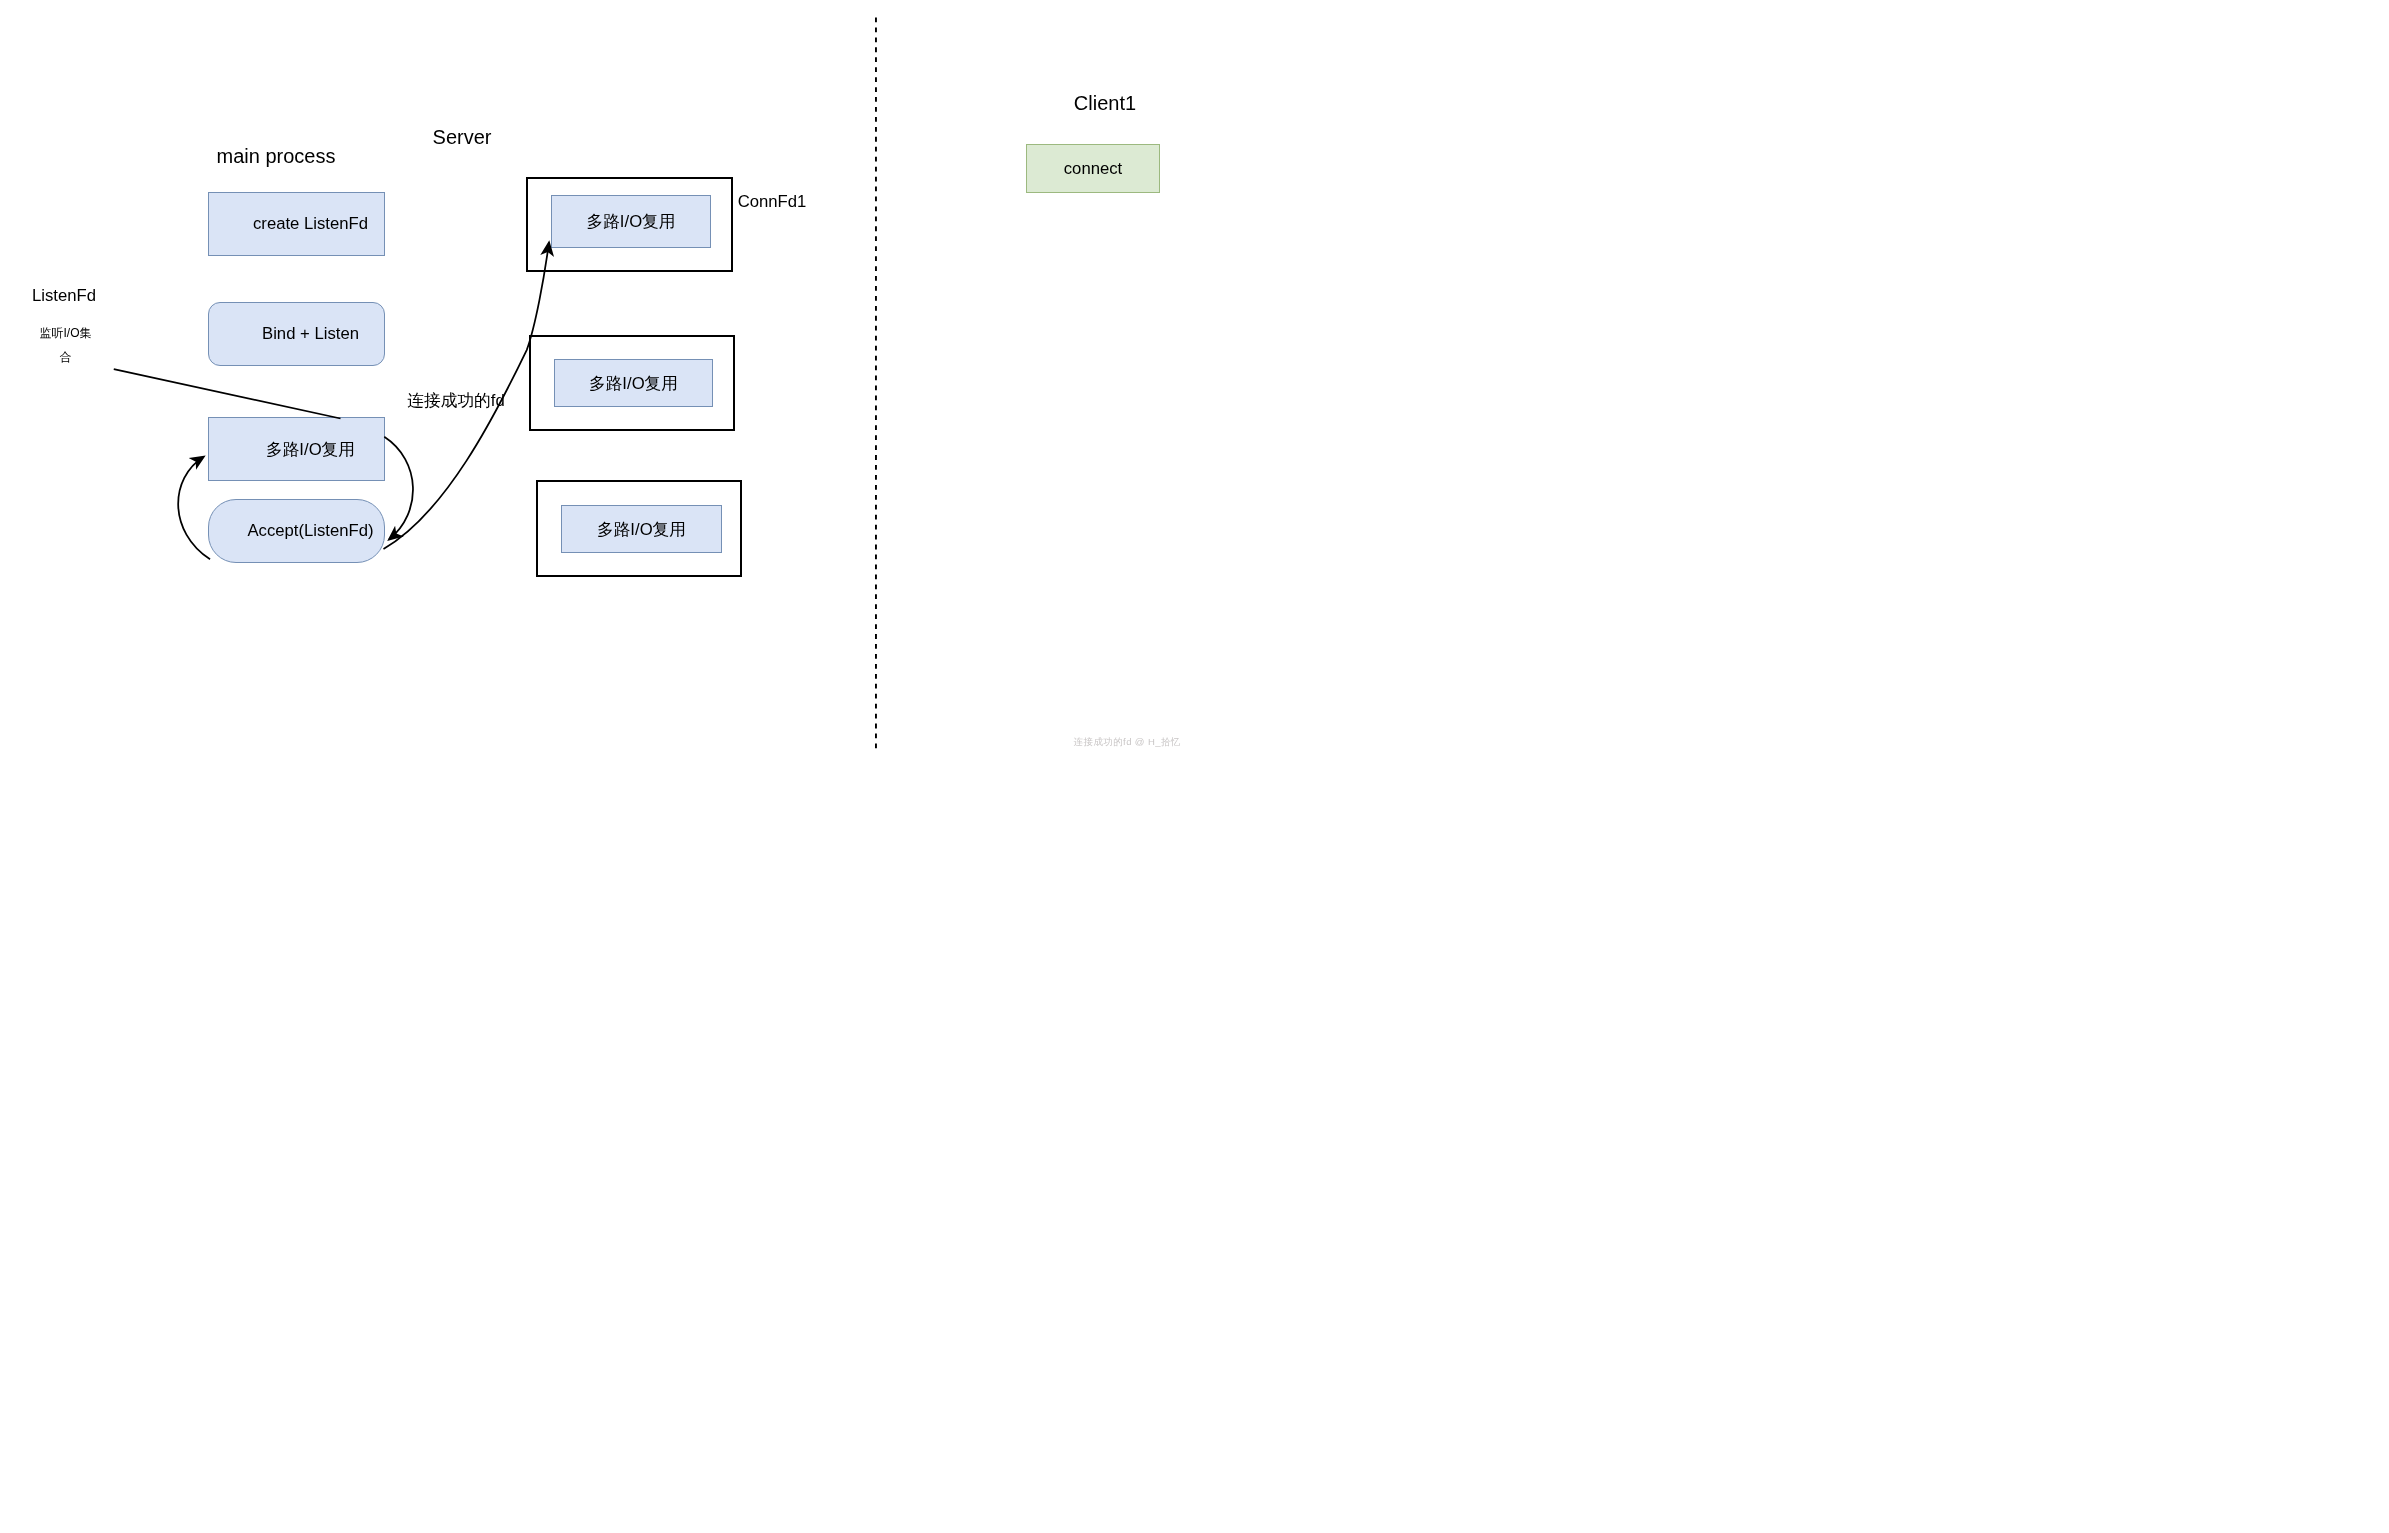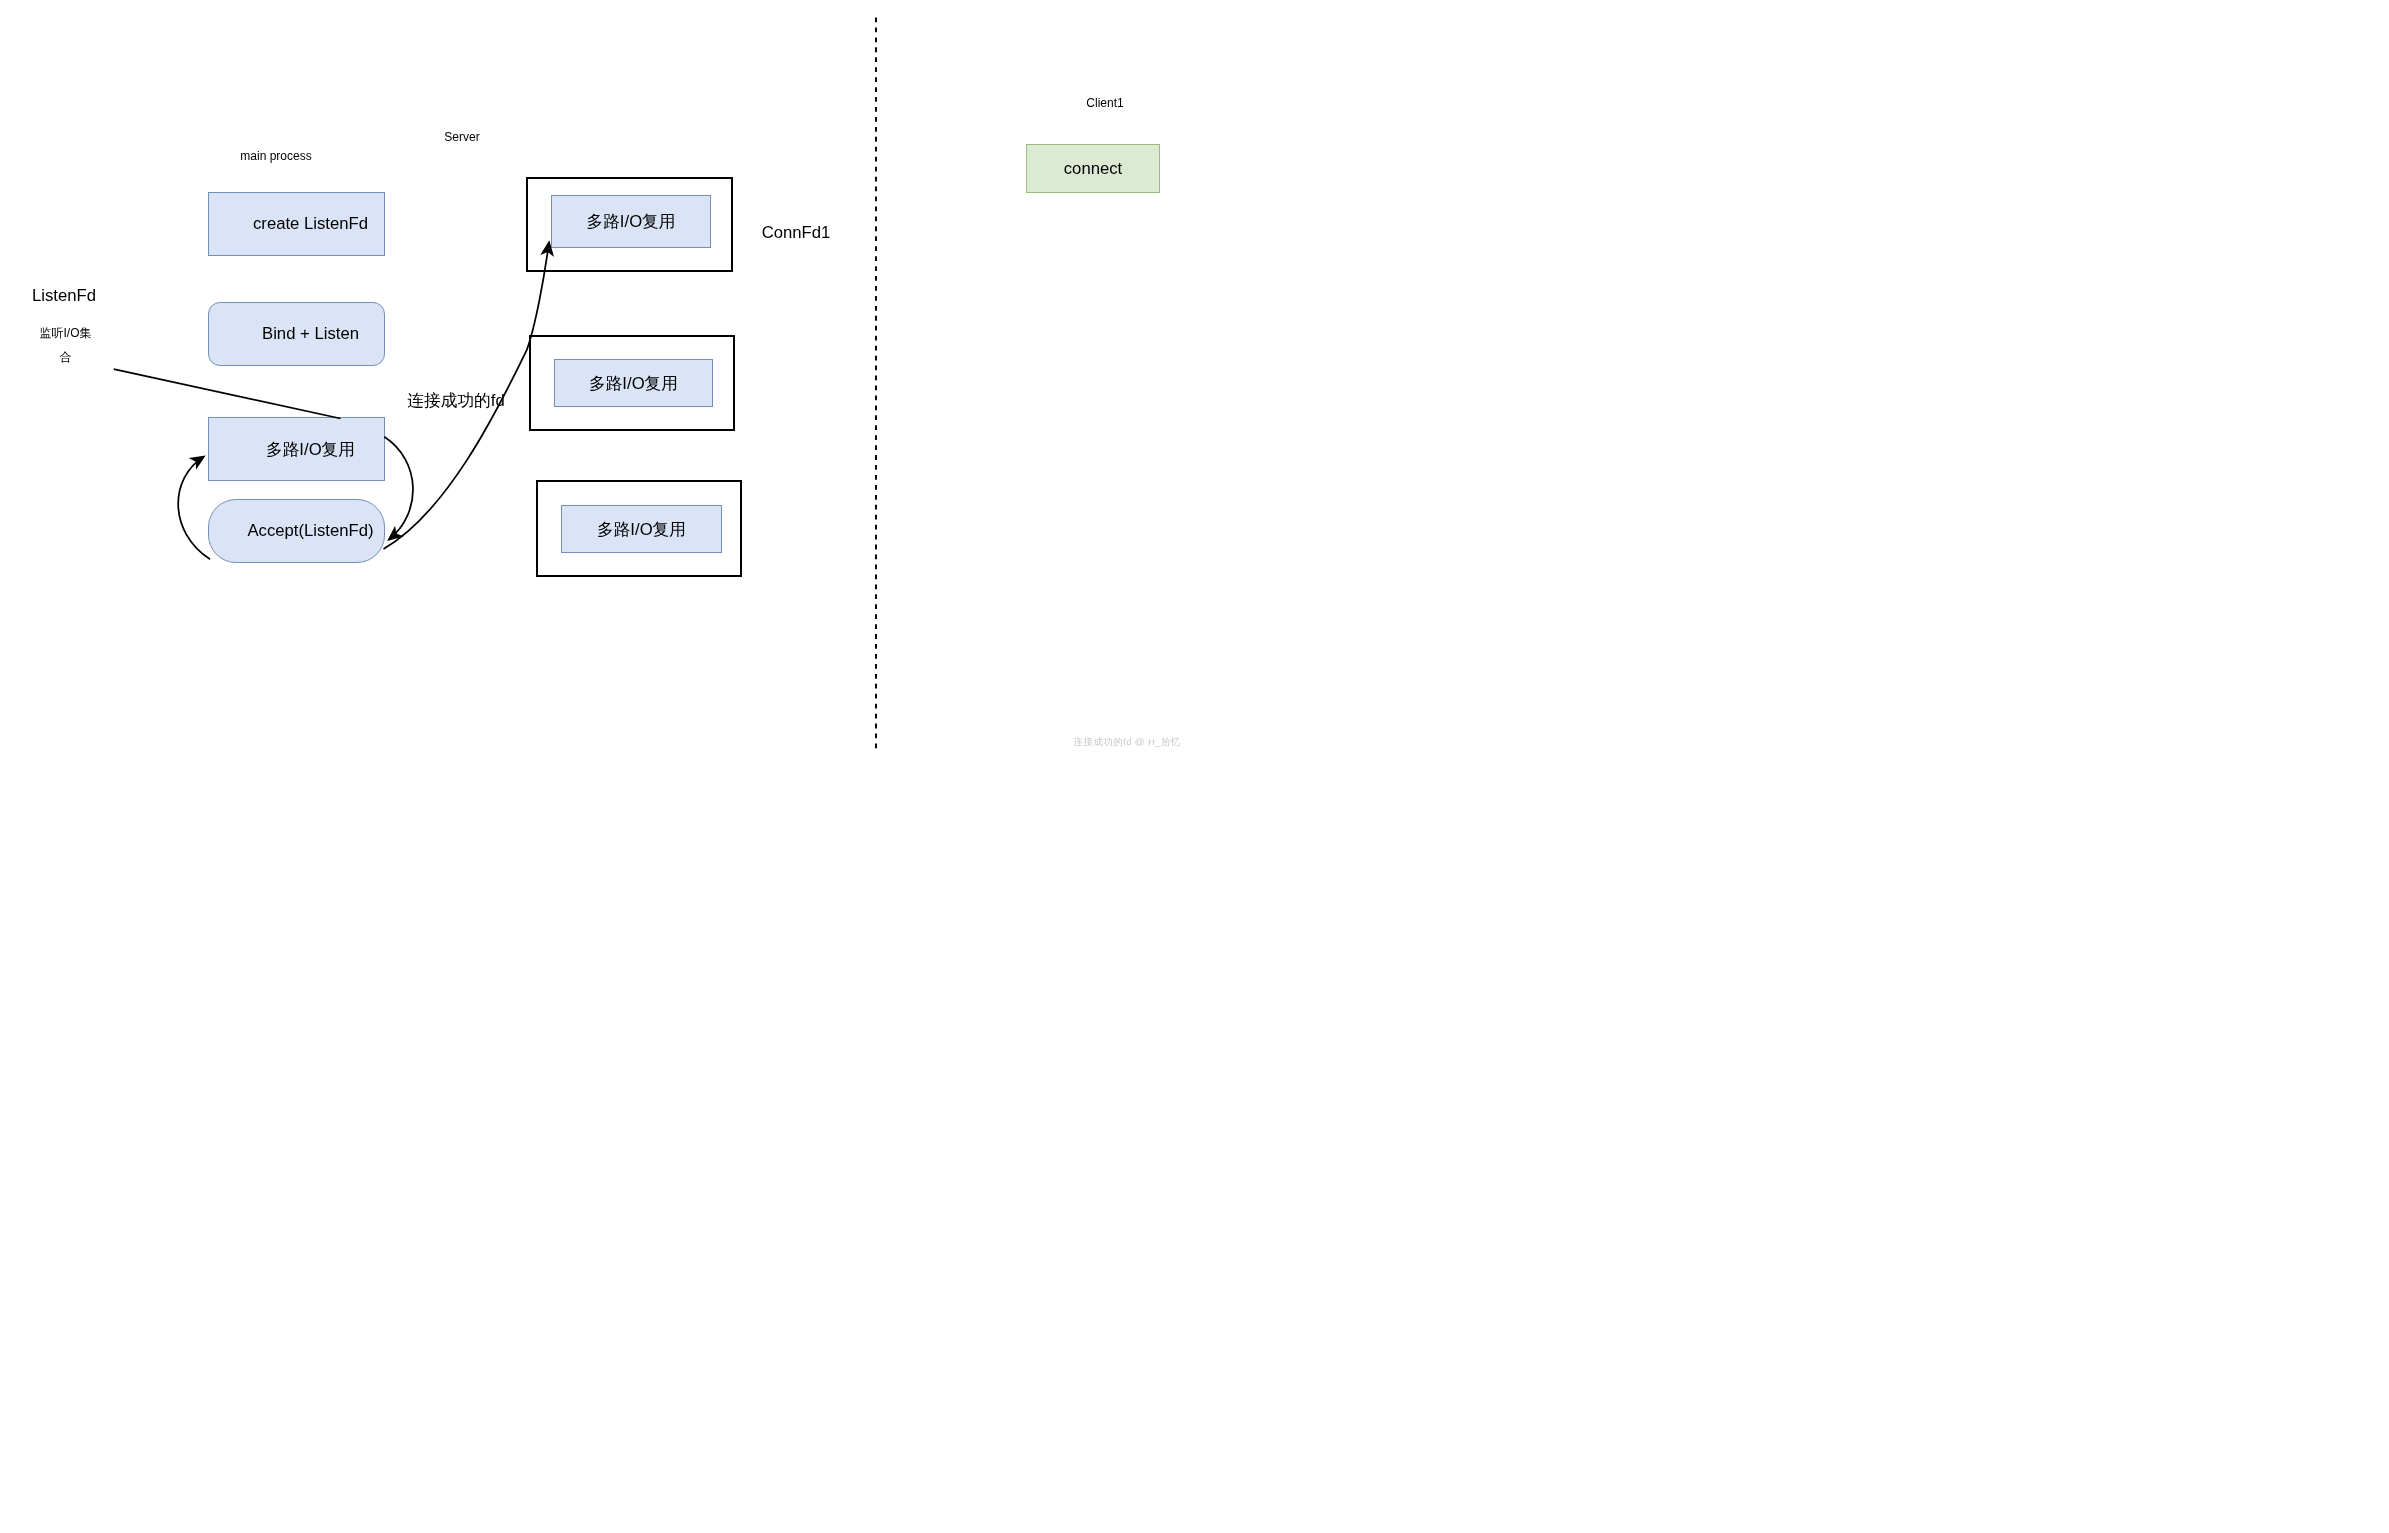--- a/index.html
+++ b/index.html
@@ -1,21 +1,21 @@
 <!DOCTYPE html>
 <html style="font-size:12.7px"><head>
 <meta charset="utf-8">
 <style>
   html,body{margin:0;padding:0;background:#ffffff;}
   body{width:1195px;height:767px;position:relative;overflow:hidden;
        font-family:"Liberation Sans", sans-serif;color:#000;}
   .canvas{position:absolute;left:0;top:0;width:1195px;height:767px;background:#fff;}
   .txt{position:absolute;white-space:nowrap;}
   .center{transform:translate(-50%,-50%);text-align:center;}
-  .title{font-size:12px;}
+  .title{font-size:20px;}
   .note{font-size:16.7px;}
   
   .pbox{
     position:absolute;width:177px;height:64px;box-sizing:border-box;
     background:#dae4f6;border:1.6px solid #7590b5;
     display:flex;align-items:center;justify-content:center;
     font-size:16.7px;
     padding-left:28px;
   }
   
@@ -51,21 +51,21 @@
   <div class="txt center title" style="left:462px;top:137px;">Server</div>
   <div class="txt center title" style="left:1105px;top:103px;">Client1</div>
 
   <div class="txt center note" style="left:64px;top:296px;">ListenFd</div>
   <div class="listen-note">
     <div>监听I/O集</div>
     <div>合</div>
   </div>
 
   <div class="txt center note" style="left:456px;top:400px;">连接成功的fd</div>
-  <div class="txt center note" style="left:796px;top:202px;margin-top:31px;">ConnFd1</div>
+  <div class="txt center note" style="left:772px;top:202px;">ConnFd1</div>
 
   <div class="pbox" style="left:208px;top:192px;">
     <span>create ListenFd</span>
   </div>
   <div class="pbox" style="left:208px;top:302px;border-radius:12px;">
     <span>Bind + Listen</span>
   </div>
   <div class="pbox" style="left:208px;top:417px;">
     <span>多路I/O复用</span>
   </div>

